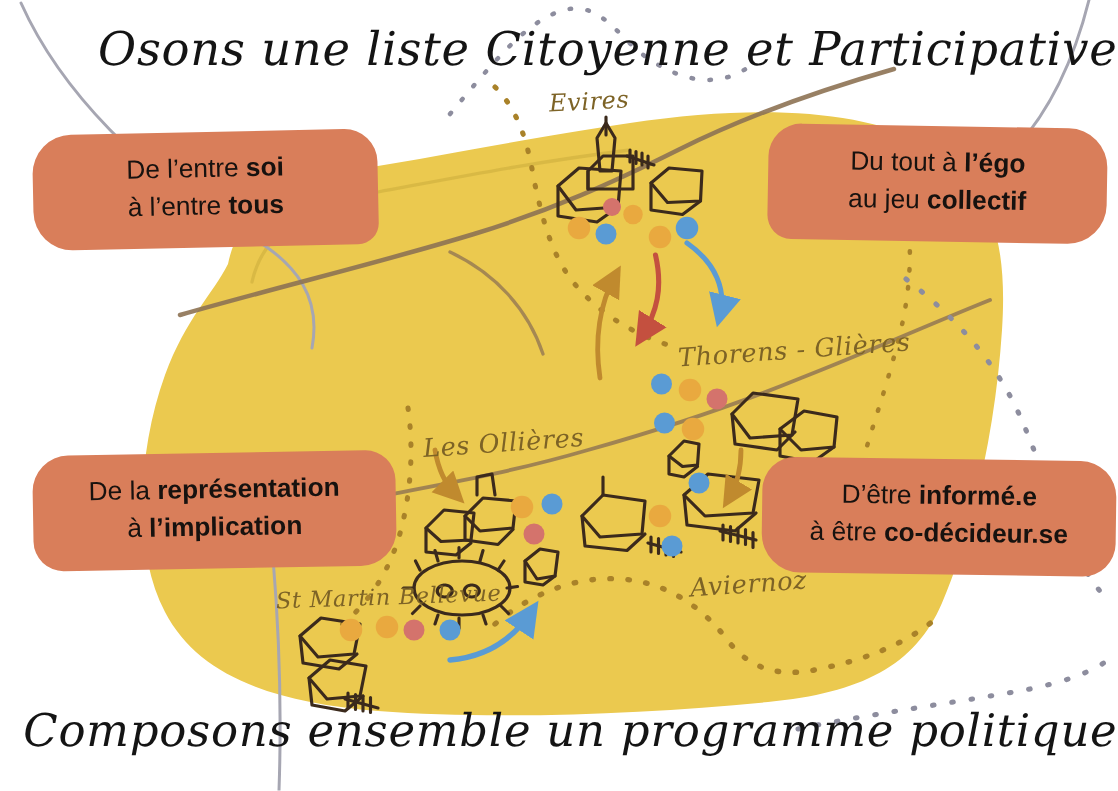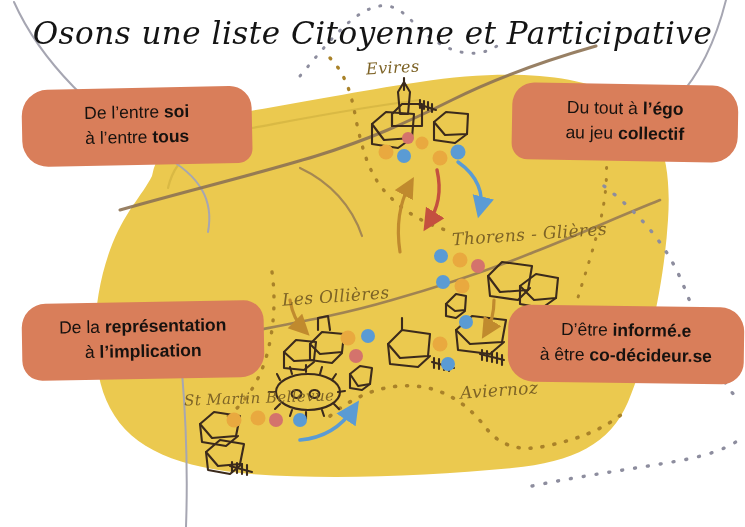--- a/index.html
+++ b/index.html
@@ -13,21 +13,21 @@
   #poster{
     position:absolute;inset:0;
     width:745px;height:527px;
   }
   .layer{position:absolute;top:0;left:0;width:745px;height:527px;}
 
   
   .title{
     position:absolute;
     left:0;width:745px;
-    text-align:center;
+    text-align:right;
     font-family:"DejaVu Serif", serif;
     font-style:italic;
     color:#141414;
     letter-spacing:.5px;
     white-space:nowrap;
     z-index:6;
   }
   #title-top{top:15px;font-size:31px;}
   #title-bottom{top:470px;font-size:30px;}
 
@@ -237,20 +237,21 @@
     <path d="M 458,162 C 478,176 484,194 480,210" fill="none" stroke="#5a9bd4" stroke-width="3.4" stroke-linecap="round" marker-end="url(#ah-blue)"></path>
     <path d="M 437,170 C 442,192 438,208 428,224" fill="none" stroke="#c4503f" stroke-width="3.4" stroke-linecap="round" marker-end="url(#ah-red)"></path>
     <path d="M 400,252 C 396,226 400,202 410,184" fill="none" stroke="#c08a2e" stroke-width="3.2" stroke-linecap="round" marker-end="url(#ah-gold)"></path>
     <path d="M 290,300 C 292,312 296,322 304,330" fill="none" stroke="#c08a2e" stroke-width="3.2" stroke-linecap="round" marker-end="url(#ah-gold)"></path>
     <path d="M 494,300 C 494,312 492,322 486,332" fill="none" stroke="#c08a2e" stroke-width="3.2" stroke-linecap="round" marker-end="url(#ah-gold)"></path>
     <path d="M 300,440 C 324,438 342,426 354,408" fill="none" stroke="#5a9bd4" stroke-width="3.6" stroke-linecap="round" marker-end="url(#ah-blue)"></path>
   </svg>
 
   <div class="title" id="title-top">Osons une liste Citoyenne et Participative</div>
 
+  <div class="title" id="title-bottom">Composons ensemble un programme politique</div>
 
   <div class="pill tl">
     <span class="ln"><span>De l’entre </span><b>soi</b></span>
     <span class="ln"><span>à l’entre </span><b>tous</b></span>
   </div>
 
   <div class="pill tr">
     <span class="ln"><span>Du tout à </span><b>l’égo</b></span>
     <span class="ln"><span>au jeu </span><b>collectif</b></span>
   </div>

